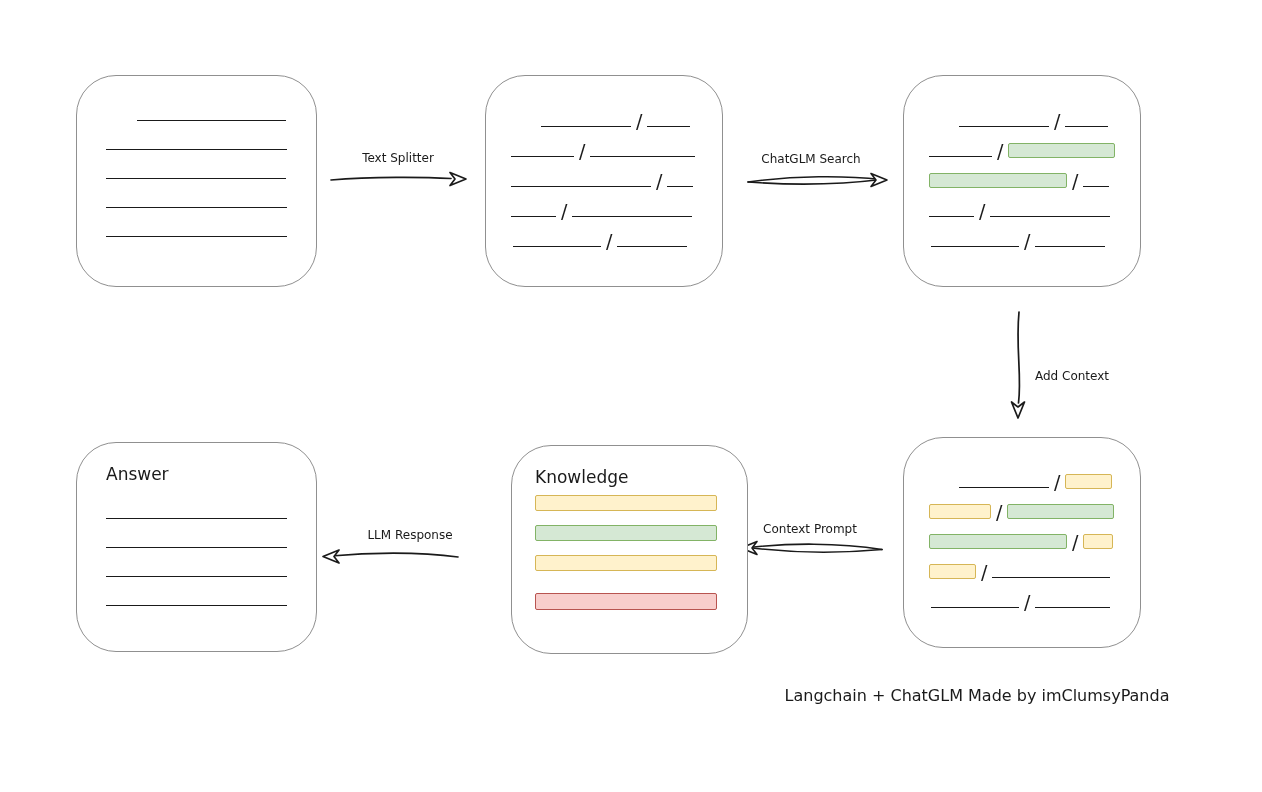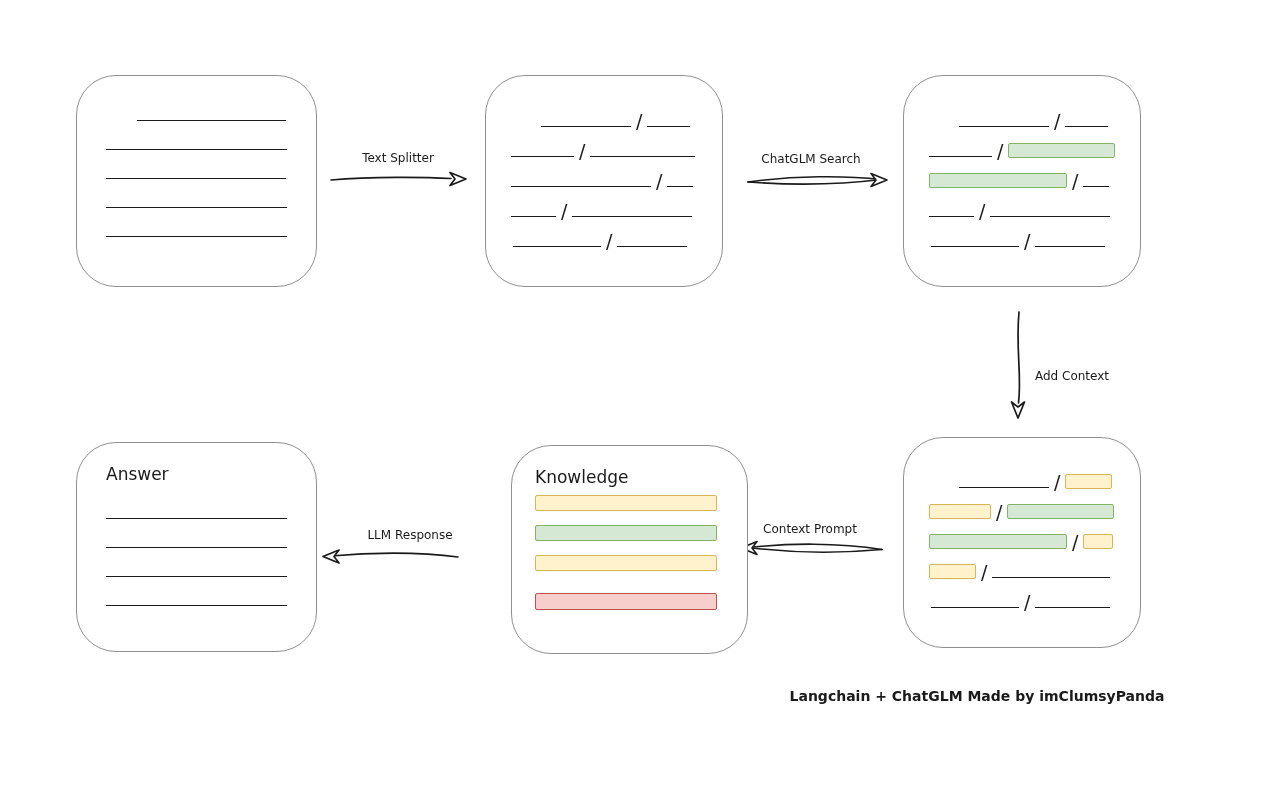--- a/index.html
+++ b/index.html
@@ -42,21 +42,21 @@
   .answer-box{padding:21px 0 0 29px;}
   .answer-lines{margin-top:7px;}
   .arrow-label{
     position:absolute;
     font-size:12px;line-height:20px;font-weight:500;
     white-space:nowrap;
   }
   .centered{transform:translateX(-50%);}
   .caption{
     position:absolute;
-    font-size:14px;line-height:24px;font-weight:700;
+    font-size:16px;line-height:24px;font-weight:400;
     white-space:nowrap;
     transform:translateX(-50%);
   }
 </style>
 </head>
 <body>
 
 <div class="canvas">
 
   <svg class="arrows-svg" viewBox="0 0 1262 792" xmlns="http://www.w3.org/2000/svg">

